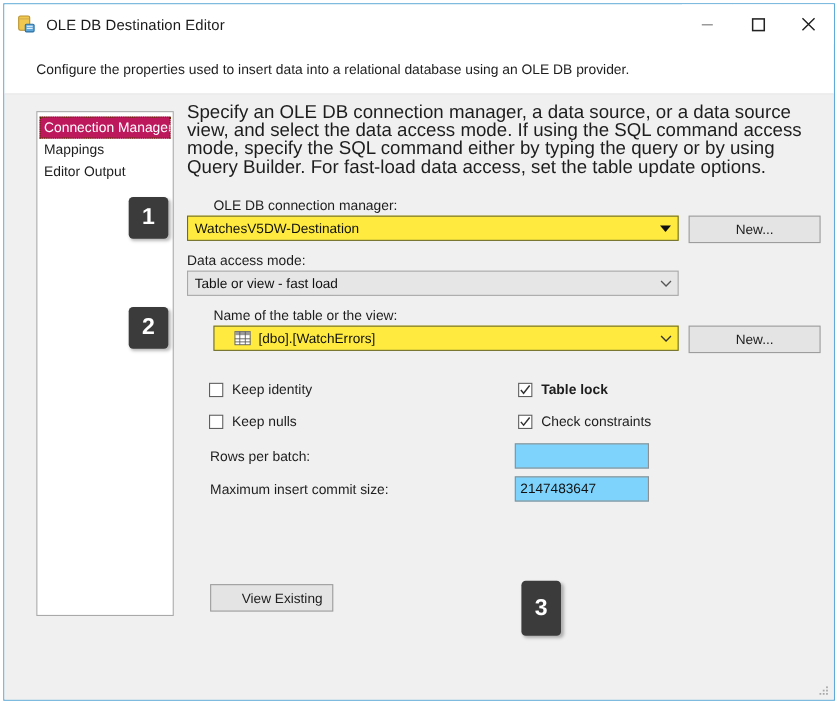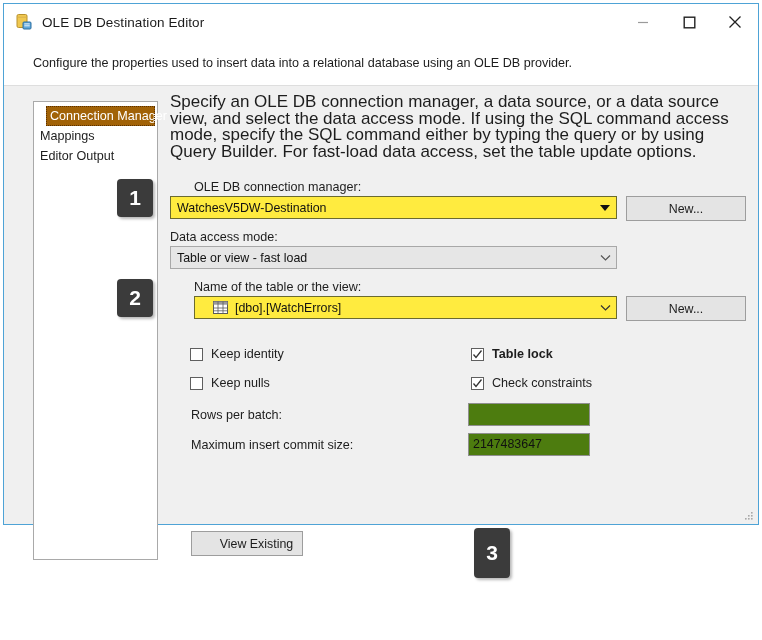--- a/index.html
+++ b/index.html
@@ -16,21 +16,21 @@
     color: #1a1a1a;
     -webkit-font-smoothing: antialiased;
   }
 
   
   .window {
     position: absolute;
     left: 3px;
     top: 3px;
     width: 756px;
-    height: 522px;
+    height: 634px;
     box-sizing: border-box;
     border: 1px solid #4ea3d6;
     background: #f0f0f0;
     display: flex;
     flex-direction: column;
   }
 
   
   .titlebar {
     height: 36px;
@@ -104,23 +104,23 @@
   }
   .nav-item {
     height: 20px;
     line-height: 20px;
     padding-left: 6px;
     font-size: 12.6px;
     color: #1d1d1d;
     white-space: nowrap;
   }
   .nav-item.selected {
-    background: #a16207;
+    background: #be185d;
     color: #ffffff;
-    margin-left: 12px;
+    margin-left: 2px;
     margin-right: 2px;
     padding-left: 4px;
     outline: 1px dotted #5a2f00;
     outline-offset: -1px;
   }
 
   
   .pane {
     position: absolute;
     left: 166px;
@@ -171,21 +171,21 @@
     border-right: 5px solid transparent;
     border-top: 6px solid #111;
   }
   .chev { display:block; }
 
   
   .textbox {
     box-sizing: border-box;
     height: 23px;
     border: 1px solid #8f8f8f;
-    background: #4d7c0f;
+    background: #7dd3fc;
     font-size: 12.4px;
     color: #111;
     line-height: 21px;
     padding-left: 4px;
     overflow: hidden;
     white-space: nowrap;
   }
 
   
   .btn {

